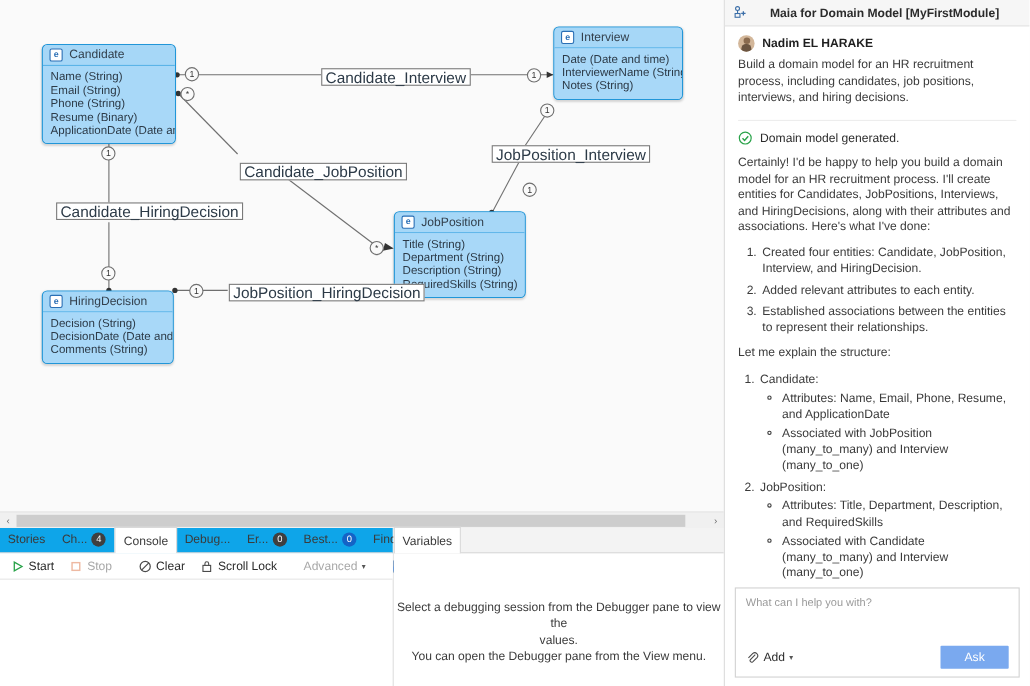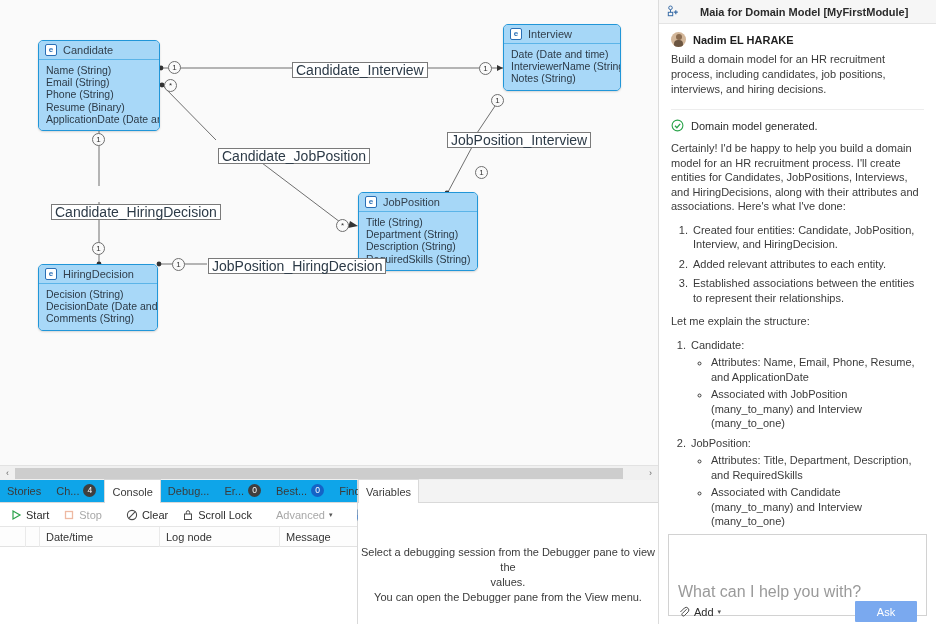--- a/index.html
+++ b/index.html
@@ -185,21 +185,21 @@
   ul.sub-list { list-style: circle; margin: 3px 0 5px 0; padding-left: 20px; }
   ul.sub-list > li { margin-bottom: 3px; line-height: 14.5px; }
 
   
   .composer {
     position: absolute; left: 9px; right: 9px; bottom: 8px;
     height: 82px; border: 1px solid #d2d2d2; background: #ffffff;
     display: flex; flex-direction: column; justify-content: space-between;
     padding: 8px 9px 7px 9px;
   }
-  .composer-input { font-size: 16px; color: #9a9a9a; margin-top: 40px; }
+  .composer-input { font-size: 10px; color: #9a9a9a; }
   .composer-bar { display: flex; align-items: center; justify-content: space-between; }
   .add-btn { display: flex; align-items: center; gap: 4px; font-size: 11px; color: #2c2c2c; }
   .clip { width: 12px; height: 12px; flex: 0 0 12px; }
   .caret-dn { font-size: 7px; color: #555; }
   .ask-btn {
     width: 62px; height: 21px; background: #7aa9ef; color: #ffffff;
     font-size: 11px; display: flex; align-items: center; justify-content: center;
     border-radius: 1px;
   }
 </style>
@@ -287,21 +287,21 @@
         <div class="entity-attrs">
           <div class="attr">Decision (String)</div>
           <div class="attr">DecisionDate (Date and ti...</div>
           <div class="attr">Comments (String)</div>
         </div>
       </div>
 
       <div class="assoc-label" style="left:292px;top:62px;">Candidate_Interview</div>
       <div class="assoc-label" style="left:447px;top:132px;">JobPosition_Interview</div>
       <div class="assoc-label" style="left:218px;top:148px;">Candidate_JobPosition</div>
-      <div class="assoc-label" style="left:51px;top:204px;">Candidate_HiringDecision</div>
+      <div class="assoc-label" style="left:51px;top:184px;">Candidate_HiringDecision</div>
       <div class="assoc-label" style="left:208px;top:258px;">JobPosition_HiringDecision</div>
 
       <div class="mult" style="left:168px;top:61px;">1</div>
       <div class="mult" style="left:164px;top:79px;">*</div>
       <div class="mult" style="left:479px;top:62px;">1</div>
       <div class="mult" style="left:491px;top:94px;">1</div>
       <div class="mult" style="left:475px;top:166px;">1</div>
       <div class="mult" style="left:336px;top:219px;">*</div>
       <div class="mult" style="left:92px;top:133px;">1</div>
       <div class="mult" style="left:92px;top:242px;">1</div>
@@ -382,29 +382,20 @@
           <div class="tsep"></div>
           <div class="tbtn">
             <svg class="ico" viewBox="0 0 12 12">
                 <rect x="2" y="1" width="8" height="10" fill="#fff" stroke="#3b6ea8" stroke-width="1"></rect>
                 <rect x="1.5" y="6" width="6" height="4" fill="#3b7fd4"></rect>
               </svg>
             <span>Expo</span>
           </div>
         </div>
 
-        <div class="loggrid">
-          <div class="loghead">
-            <div class="lh c0"></div>
-            <div class="lh c1"></div>
-            <div class="lh c2">Date/time</div>
-            <div class="lh c3">Log node</div>
-            <div class="lh c4">Message</div>
-          </div>
-        </div>
       </div>
 
       <div class="dock-right">
         <div class="vtab">
           <div class="tab active">
             <span>Variables</span>
           </div>
         </div>
         <div class="vbody">
           <div>Select a debugging session from the Debugger pane to view the</div>

